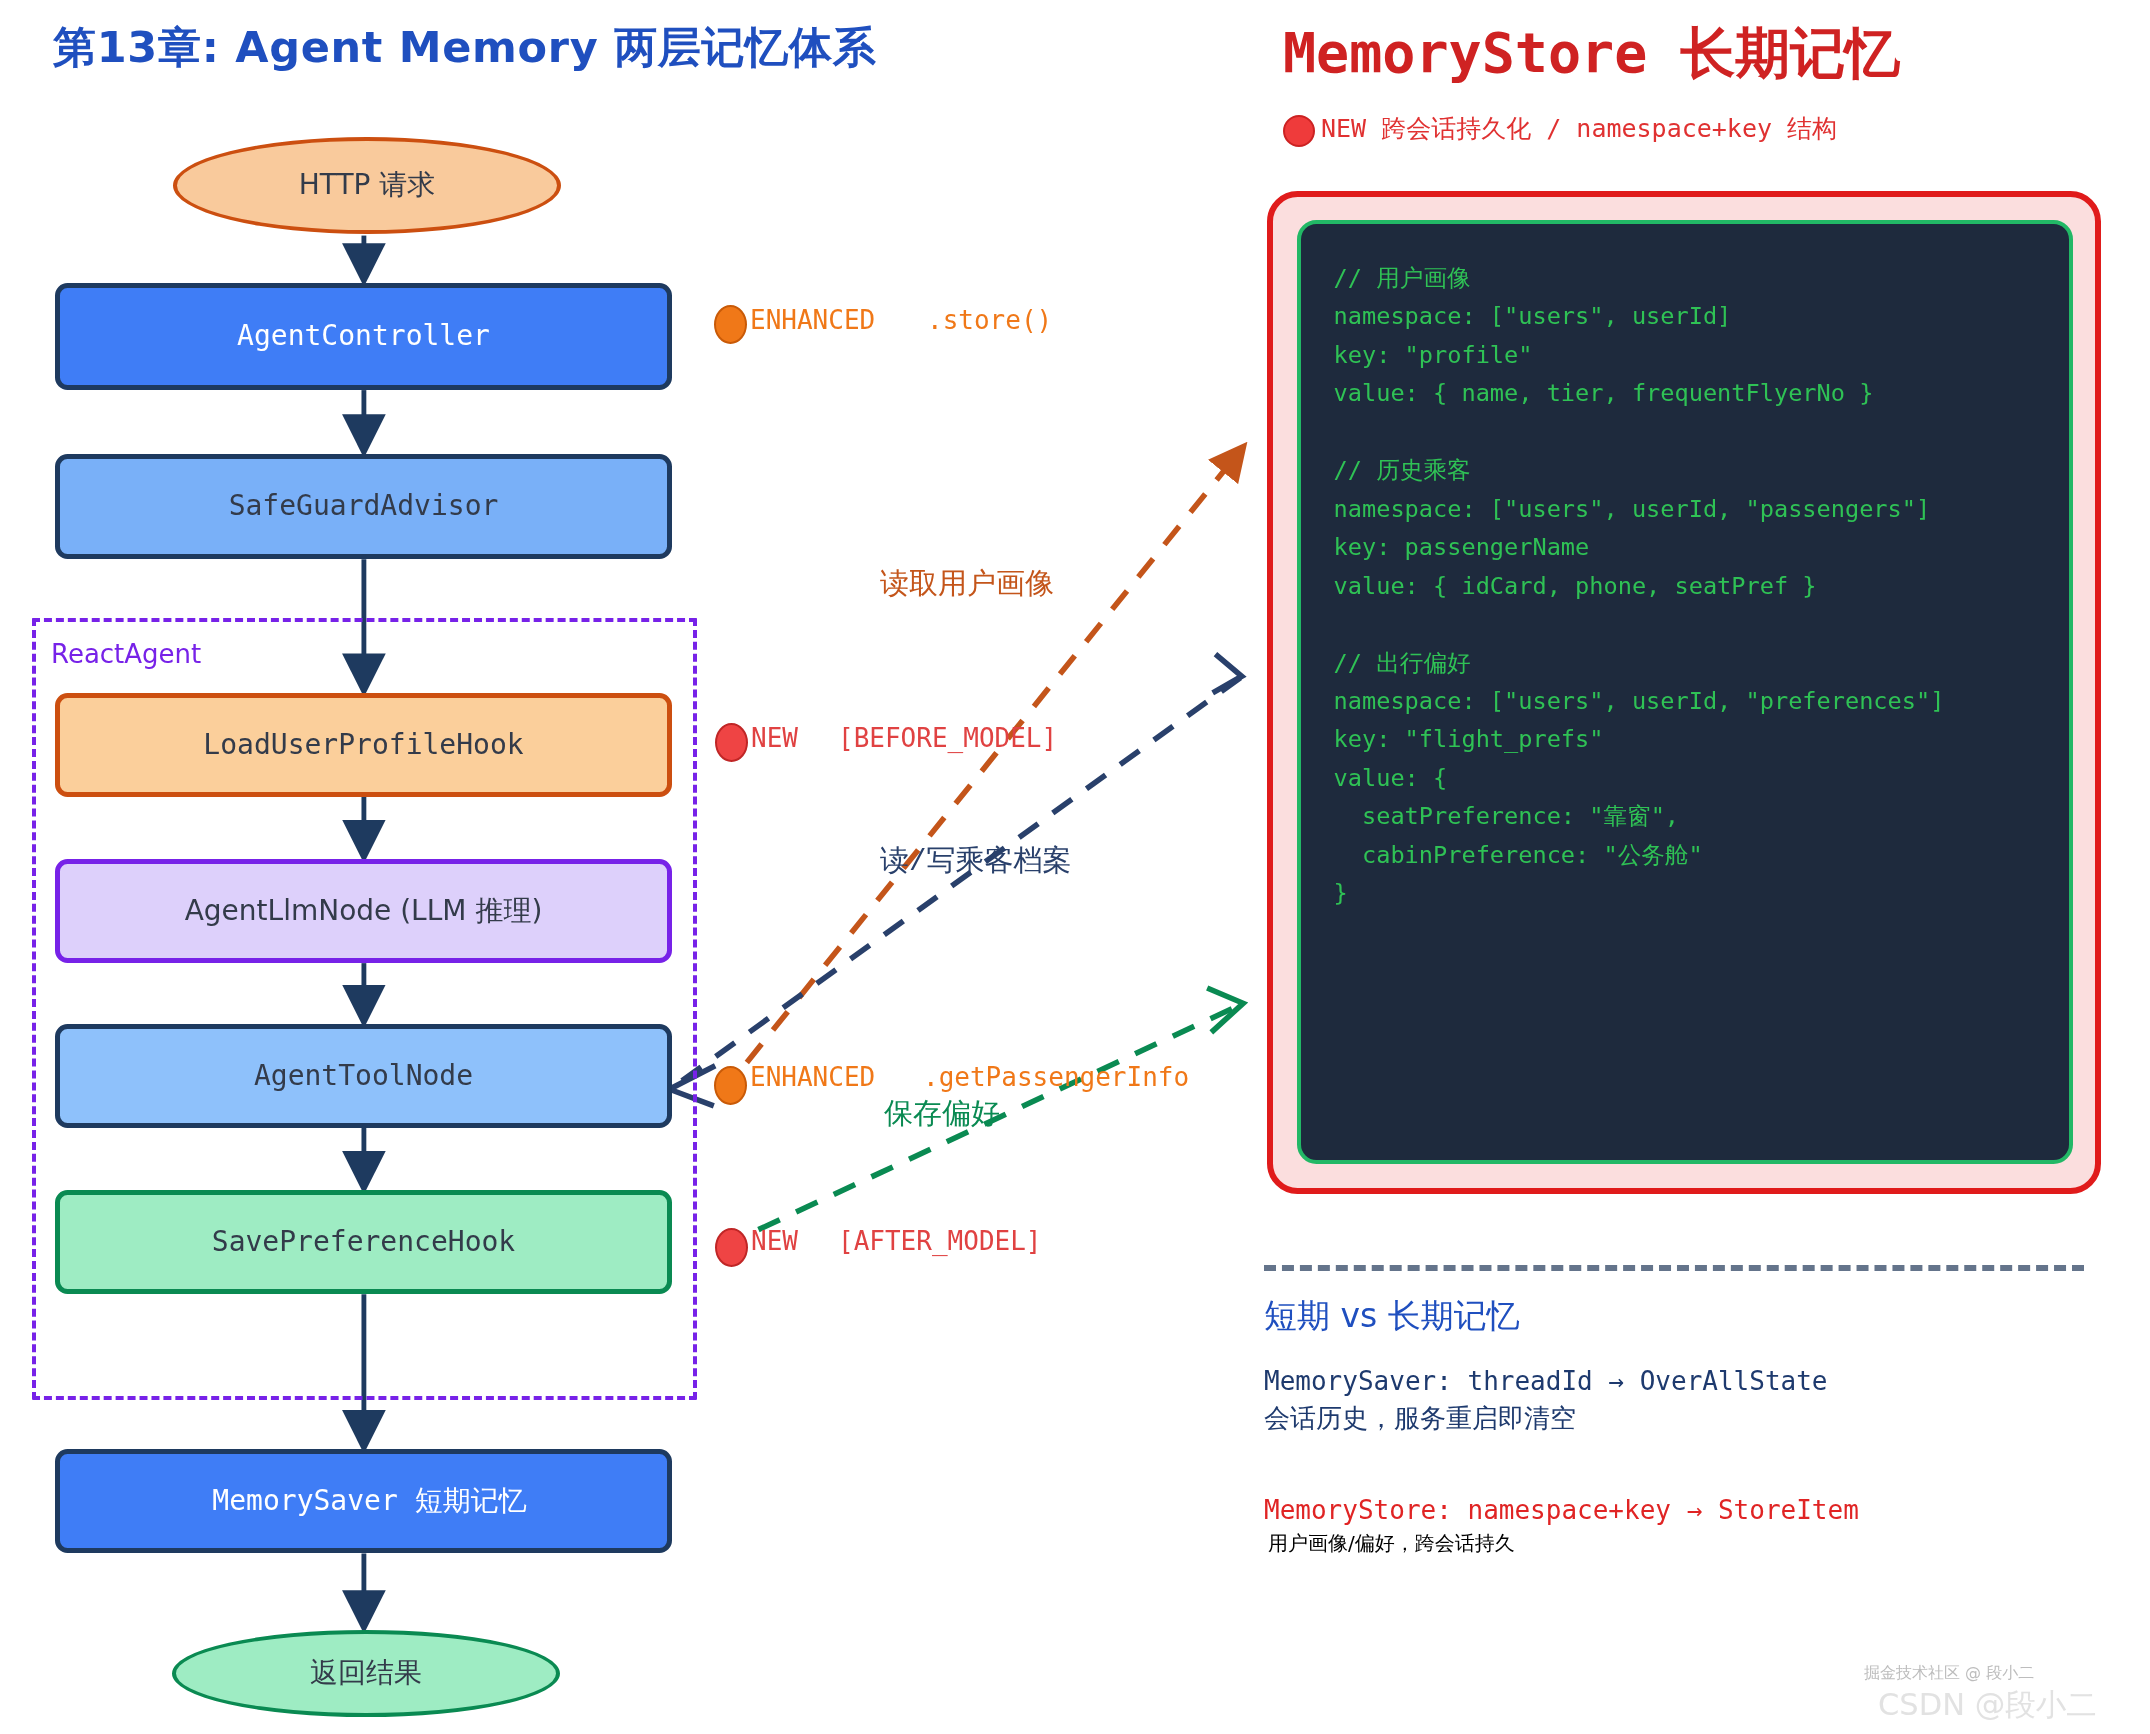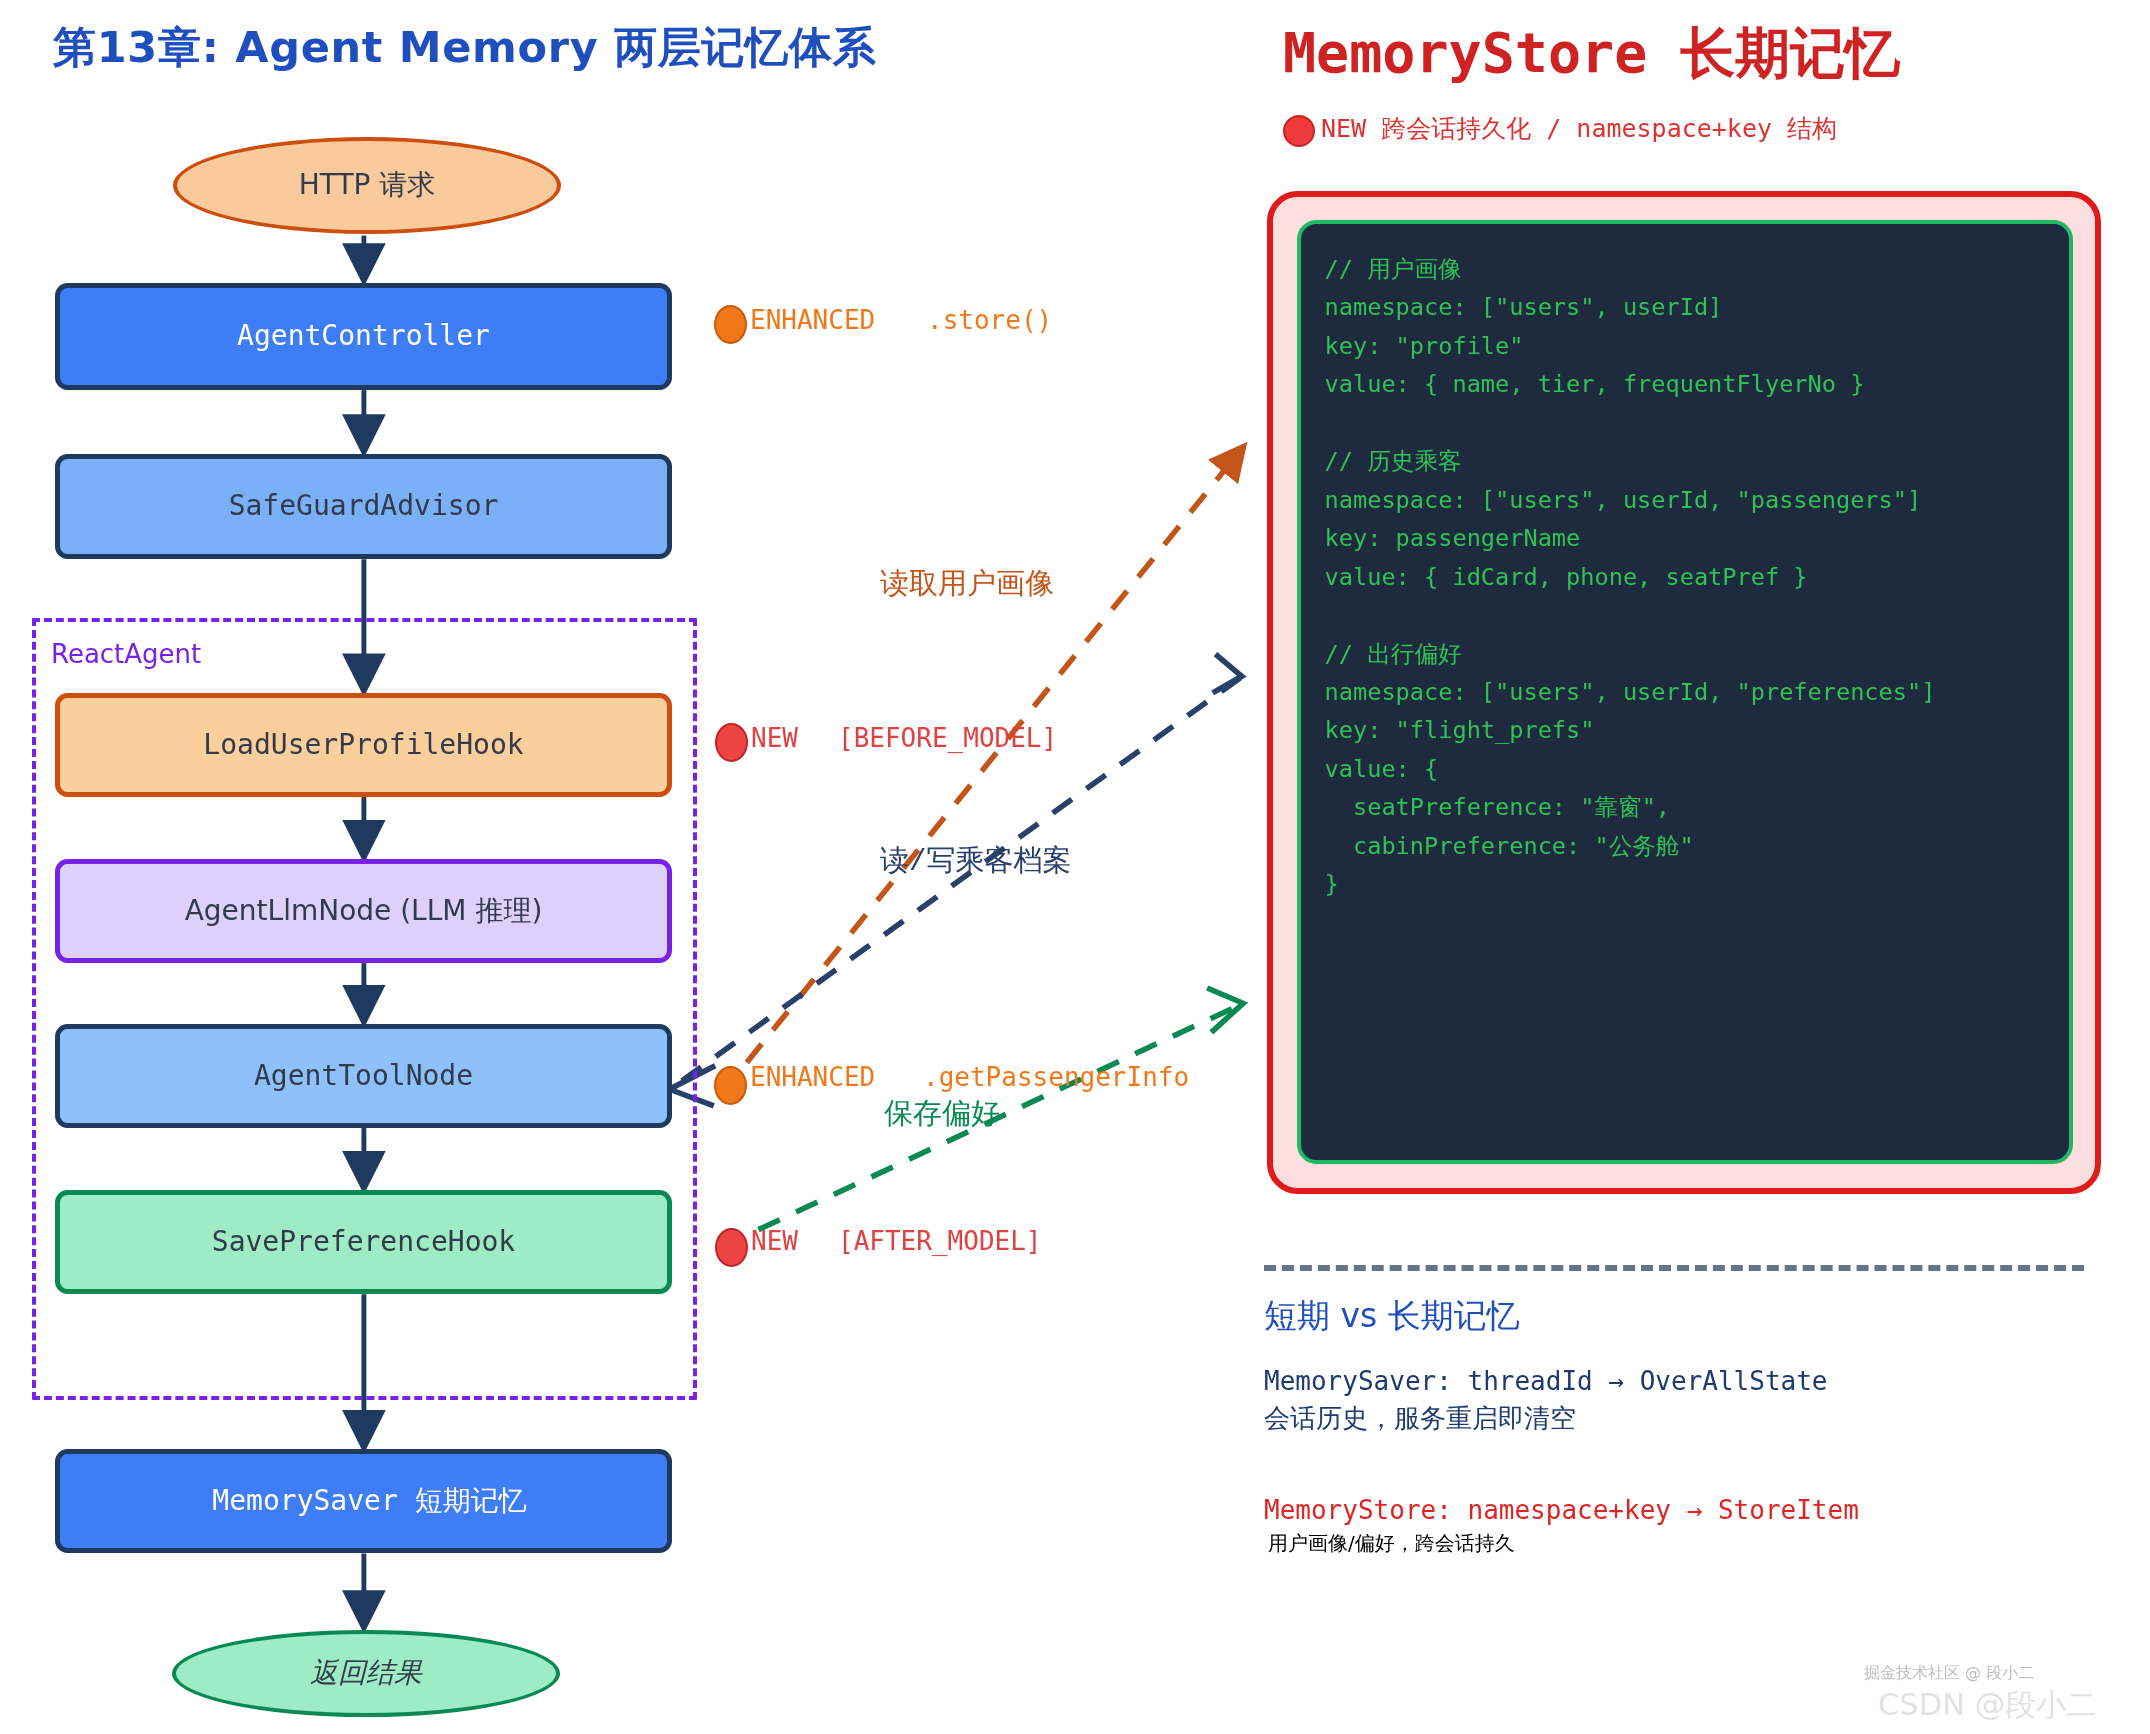--- a/index.html
+++ b/index.html
@@ -41,21 +41,21 @@
           border:5.5px solid #1e3a5f;}
   .n-tool .n-label{color:#333b4a;}
   .n-save{left:55px;top:1190px;width:617px;height:104px;background:#9eecc3;
           border:5.5px solid #0a8a52;}
   .n-save .n-label{color:#333b4a;}
   .n-mem{left:55px;top:1449px;width:617px;height:104px;background:#3f7df6;
          border:5.5px solid #1e3a5f;padding-left:12px;}
   .n-mem .n-label{color:#ffffff;font-family:"DejaVu Sans Mono","Liberation Mono",monospace;}
   .n-ret{left:172px;top:1630px;width:388px;height:87px;background:#9eecc3;
          border:4.9px solid #0a8a52;}
-  .n-ret .n-label{color:#333b4a;font-family:"DejaVu Sans","Liberation Sans",sans-serif;font-style:italic;}
+  .n-ret .n-label{color:#333b4a;font-family:"DejaVu Sans","Liberation Sans",sans-serif;}
   
   #react-box{left:32px;top:618px;width:665px;height:782px;border:4.9px dashed #7722e8;
              box-sizing:border-box;border-radius:1.4px;}
   #react-label{left:51px;top:639px;font-size:26px;color:#7722e8;
                font-family:"DejaVu Sans","Liberation Sans",sans-serif;}
   
   .badge-dot{position:absolute;width:29px;height:35px;border-radius:50%;}
   .dot-orange{background:#f07818;border:2.8px solid #c95a07;}
   .dot-red{background:#ef4444;border:2.8px solid #c02626;}
   .ann{position:absolute;font-family:"DejaVu Sans Mono","Liberation Mono",monospace;
@@ -63,21 +63,21 @@
   .ann-orange{color:#f07818;}
   .ann-red{color:#e04242;}
   .edge-label{position:absolute;font-size:29px;white-space:nowrap;
               font-family:Liberation Mono, monospace;margin-top:20px;}
   
   #store-panel{left:1267px;top:191px;width:834px;height:1003px;background:#fbdede;
                border:6.2px solid #e01b1b;border-radius:30.5px;box-sizing:border-box;}
   #store-code{left:1297px;top:220px;width:776px;height:944px;background:#1e2a3d;
               border:4.2px solid #22b866;border-radius:19.4px;box-sizing:border-box;
               padding:26px 0 0 23.6px;overflow:hidden;}
-  #store-code pre{margin:0;color:#2fc255;font-size:23.6px;line-height:1.63;
+  #store-code pre{margin:9px;color:#2fc255;font-size:23.6px;line-height:1.63;
      font-family:"DejaVu Sans Mono","Liberation Mono",monospace;white-space:pre;}
   
   #divider{left:1264px;top:1265px;width:820px;height:0;
            border-top:6.2px dashed #64748b;}
   #cmp-title{left:1264px;top:1294px;font-size:33px;color:#1f4fbf;font-weight:normal;
              font-family:"DejaVu Sans","Liberation Sans",sans-serif;white-space:nowrap;}
   #cmp-a1{left:1264px;top:1366px;font-size:26px;color:#1e3a6e;white-space:nowrap;
           font-family:"DejaVu Sans Mono","Liberation Mono",monospace;}
   #cmp-a2{left:1264px;top:1401px;font-size:26px;color:#1e3a6e;white-space:nowrap;
           font-family:"DejaVu Sans","Liberation Sans",sans-serif;}

